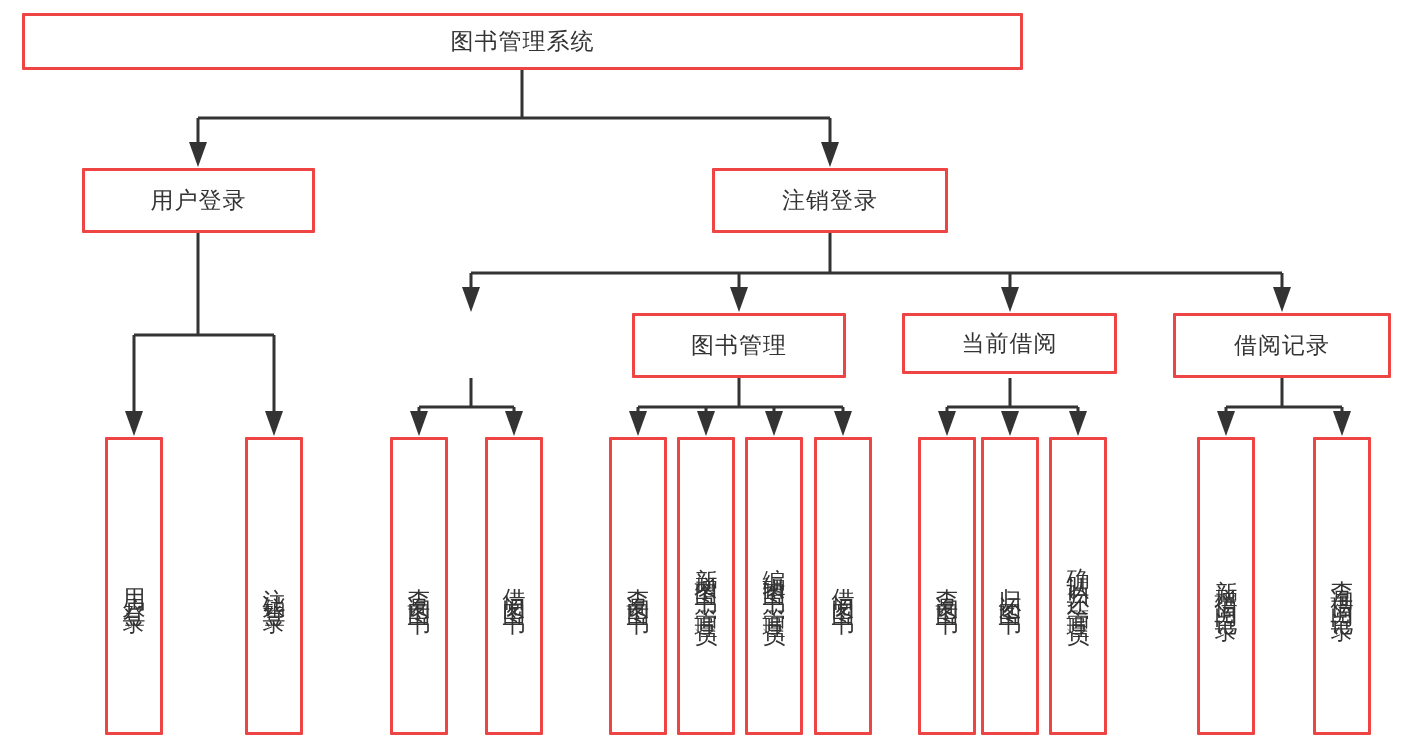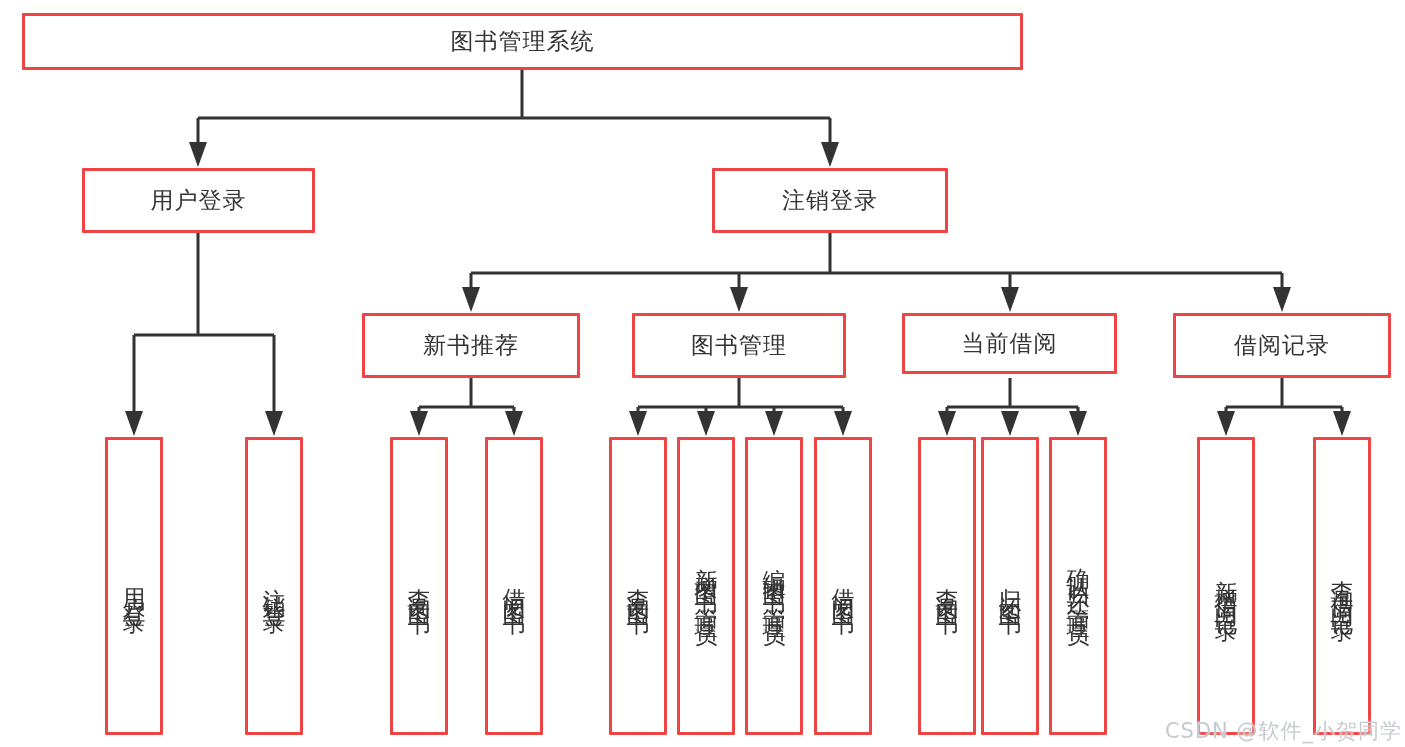--- a/index.html
+++ b/index.html
@@ -99,23 +99,20 @@
     <span class="hlabel">图书管理系统</span>
   </div>
 
   <div class="node" style="left:82px; top:168px; width:233px; height:65px;">
     <span class="hlabel">用户登录</span>
   </div>
   <div class="node" style="left:712px; top:168px; width:236px; height:65px;">
     <span class="hlabel">注销登录</span>
   </div>
 
-  <div class="node" style="left:362px; top:313px; width:218px; height:65px;">
-    <span class="hlabel">新书推荐</span>
-  </div>
   <div class="node" style="left:632px; top:313px; width:214px; height:65px;">
     <span class="hlabel">图书管理</span>
   </div>
   <div class="node" style="left:902px; top:313px; width:215px; height:61px;">
     <span class="hlabel">当前借阅</span>
   </div>
   <div class="node" style="left:1173px; top:313px; width:218px; height:65px;">
     <span class="hlabel">借阅记录</span>
   </div>
 
@@ -156,15 +153,14 @@
     <span class="vlabel">确认归还（管理员）</span>
   </div>
 
   <div class="node leaf" style="left:1197px; top:437px; width:58px; height:298px;">
     <span class="vlabel">新增借阅记录</span>
   </div>
   <div class="node leaf" style="left:1313px; top:437px; width:58px; height:298px;">
     <span class="vlabel">查询借阅记录</span>
   </div>
 
-  <div class="watermark">CSDN @软件_小贺同学</div>
 
 </div>
 
 </body></html>

